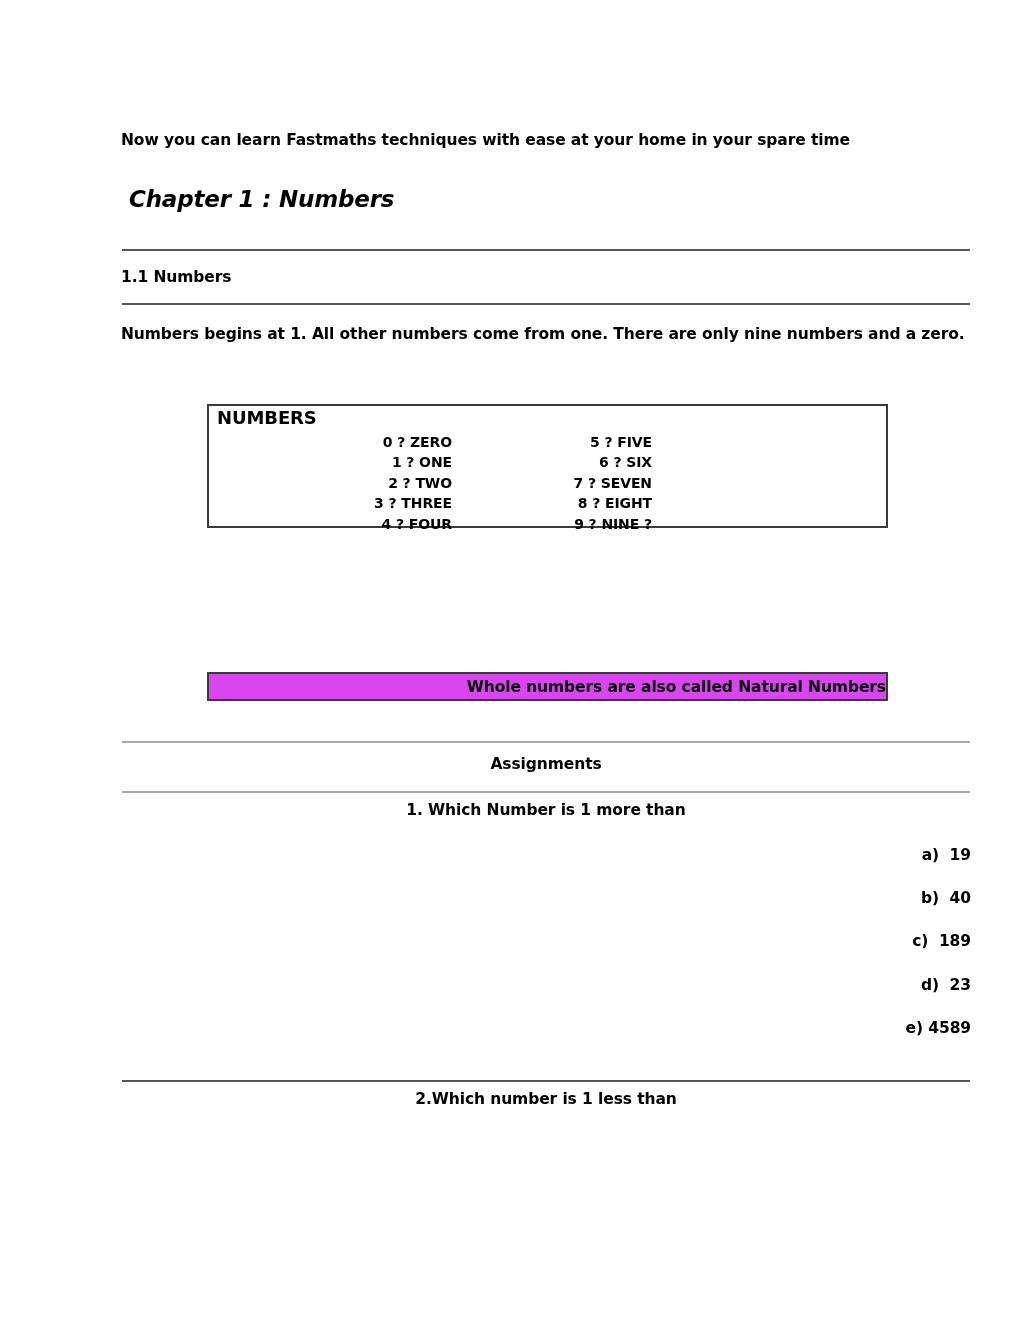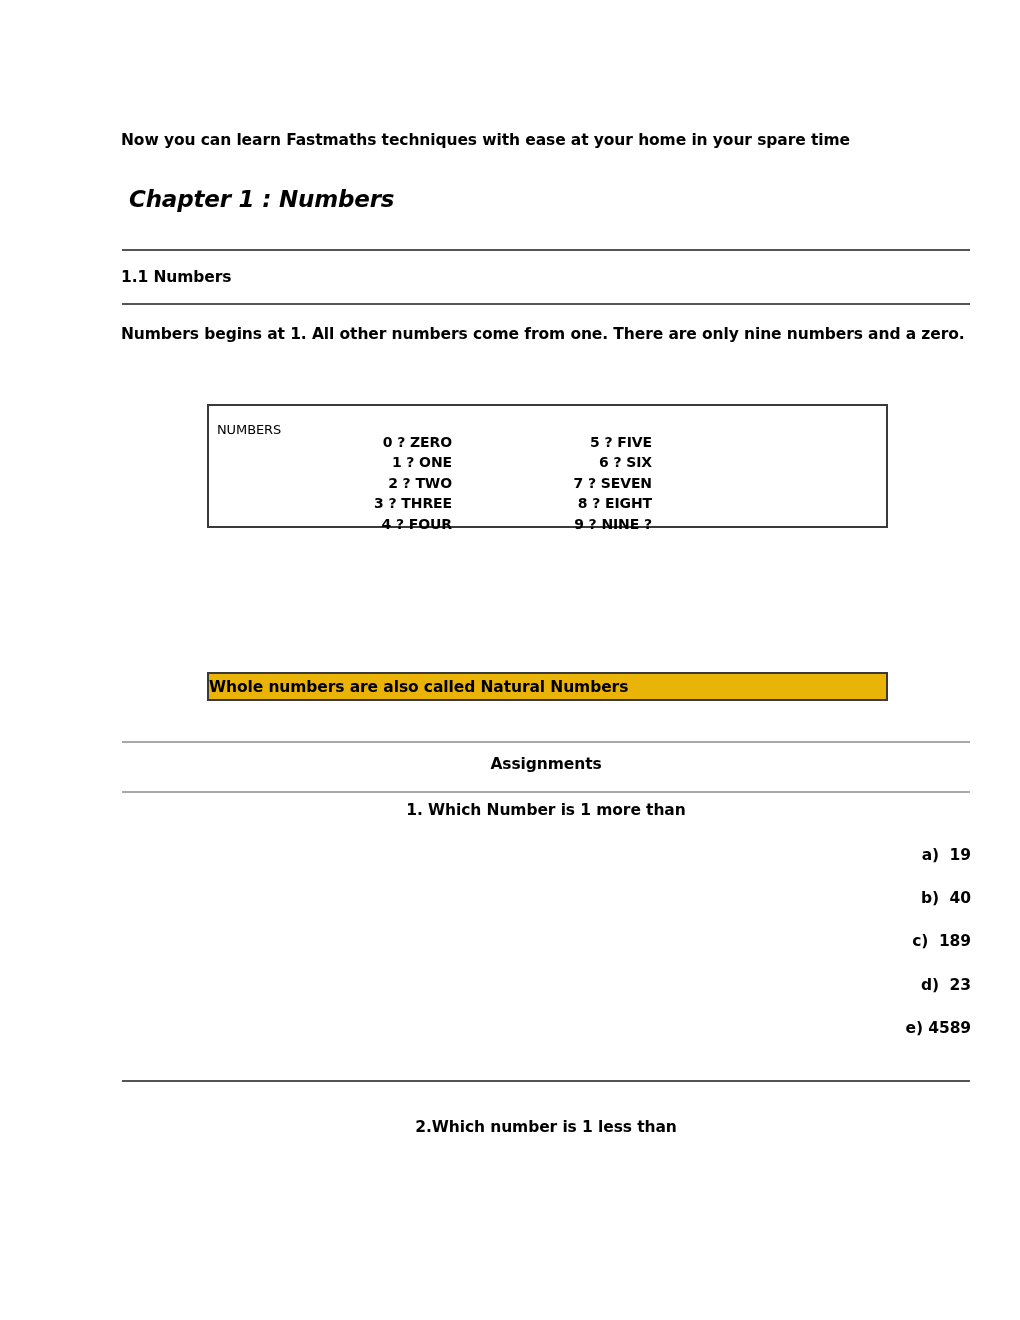--- a/index.html
+++ b/index.html
@@ -93,23 +93,23 @@
     top: 404px;
     width: 681px;
     height: 124px;
     border: 2px solid #3a3a3a;
     box-sizing: border-box;
     background: #ffffff;
   }
   .numbers-box-title {
     position: absolute;
     left: 8px;
-    top: 16px;
-    font-size: 13px;
-    font-weight: normal;
+    top: 1px;
+    font-size: 18px;
+    font-weight: bold;
     letter-spacing: -0.1px;
   }
   .numbers-grid {
     position: absolute;
     left: 105px;
     top: 26px;
   }
   .numbers-row {
     display: flex;
     height: 20.4px;
@@ -125,44 +125,44 @@
 
   
   .natural-box {
     position: absolute;
     left: 207px;
     top: 672px;
     width: 681px;
     height: 29px;
     border: 2px solid #3a3a3a;
     box-sizing: border-box;
-    background: #eab308;
+    background: #d946ef;
     display: flex;
     align-items: center;
-    justify-content: flex-start;
+    justify-content: flex-end;
   }
   .natural-box-text {
     font-size: 15.5px;
     font-weight: bold;
     letter-spacing: -0.1px;
   }
 
   
   .centered {
     position: absolute;
     left: 121px;
     width: 850px;
     text-align: center;
     font-size: 15.5px;
     font-weight: bold;
     letter-spacing: -0.1px;
   }
   .assign-title { top: 755px; }
   .q1 { top: 801px; }
-  .q2 { top: 1090px; margin-top: 28px; }
+  .q2 { top: 1090px; }
 
   .option {
     position: absolute;
     left: 121px;
     width: 850px;
     text-align: right;
     font-size: 15.5px;
     font-weight: bold;
     letter-spacing: -0.1px;
     white-space: pre;

